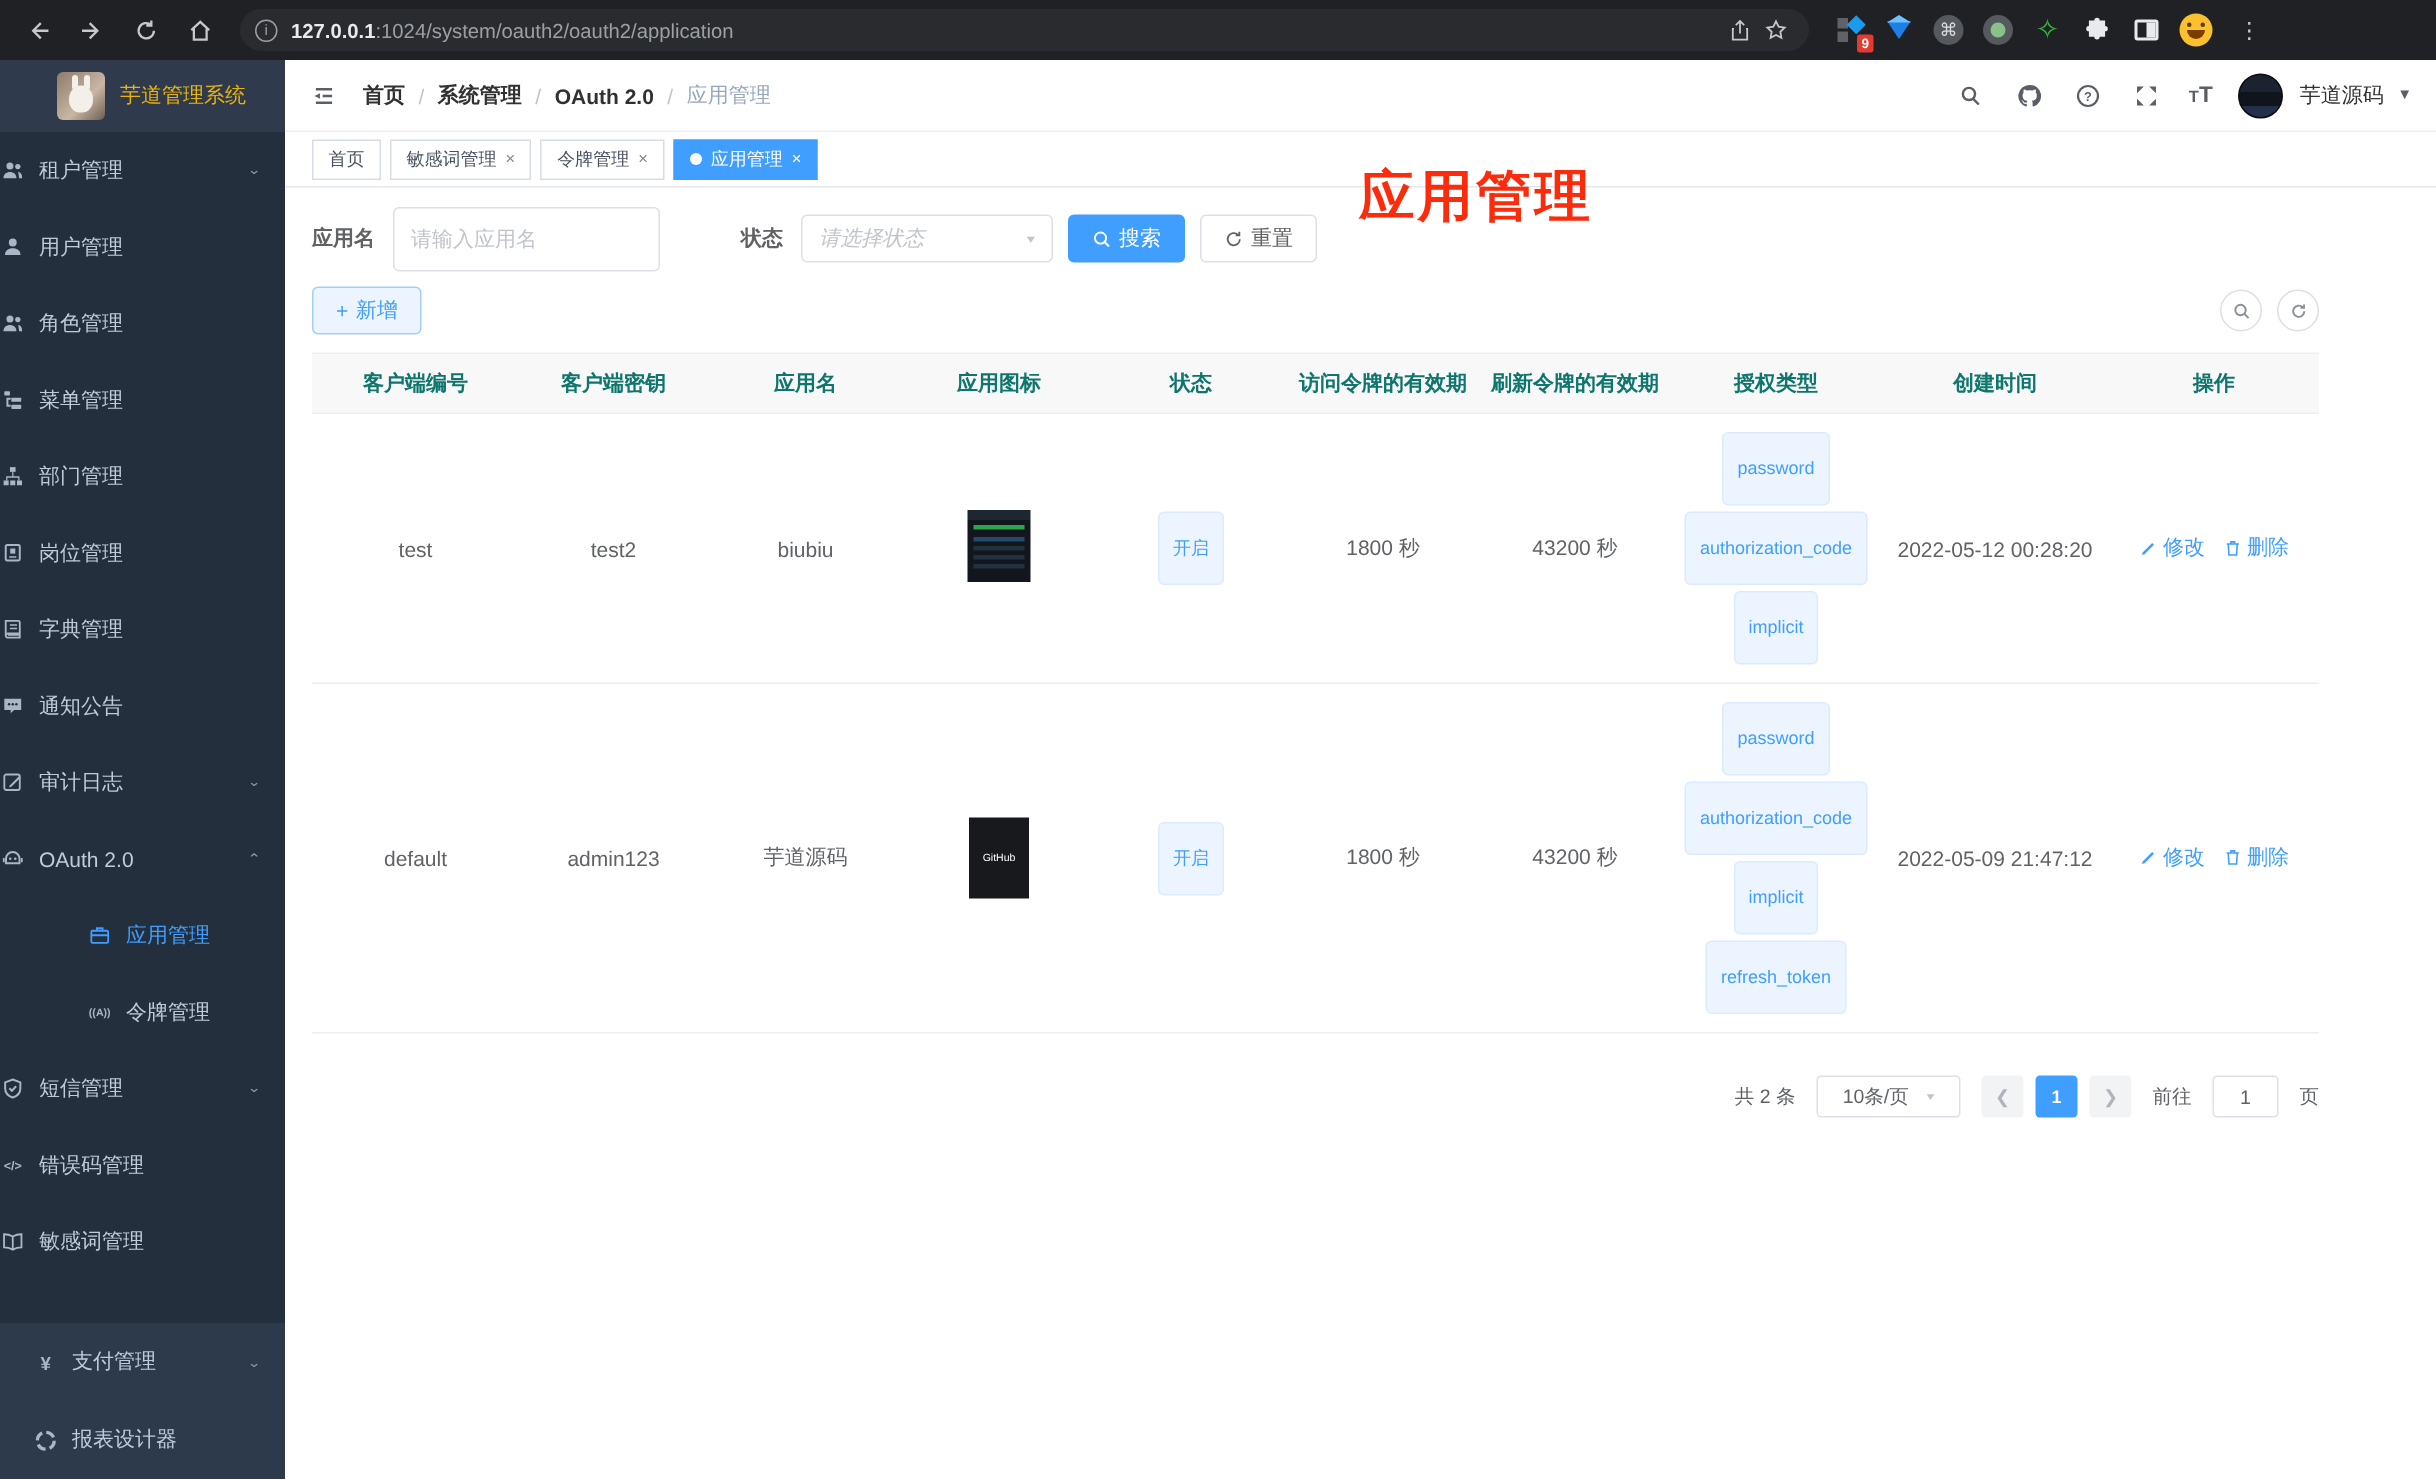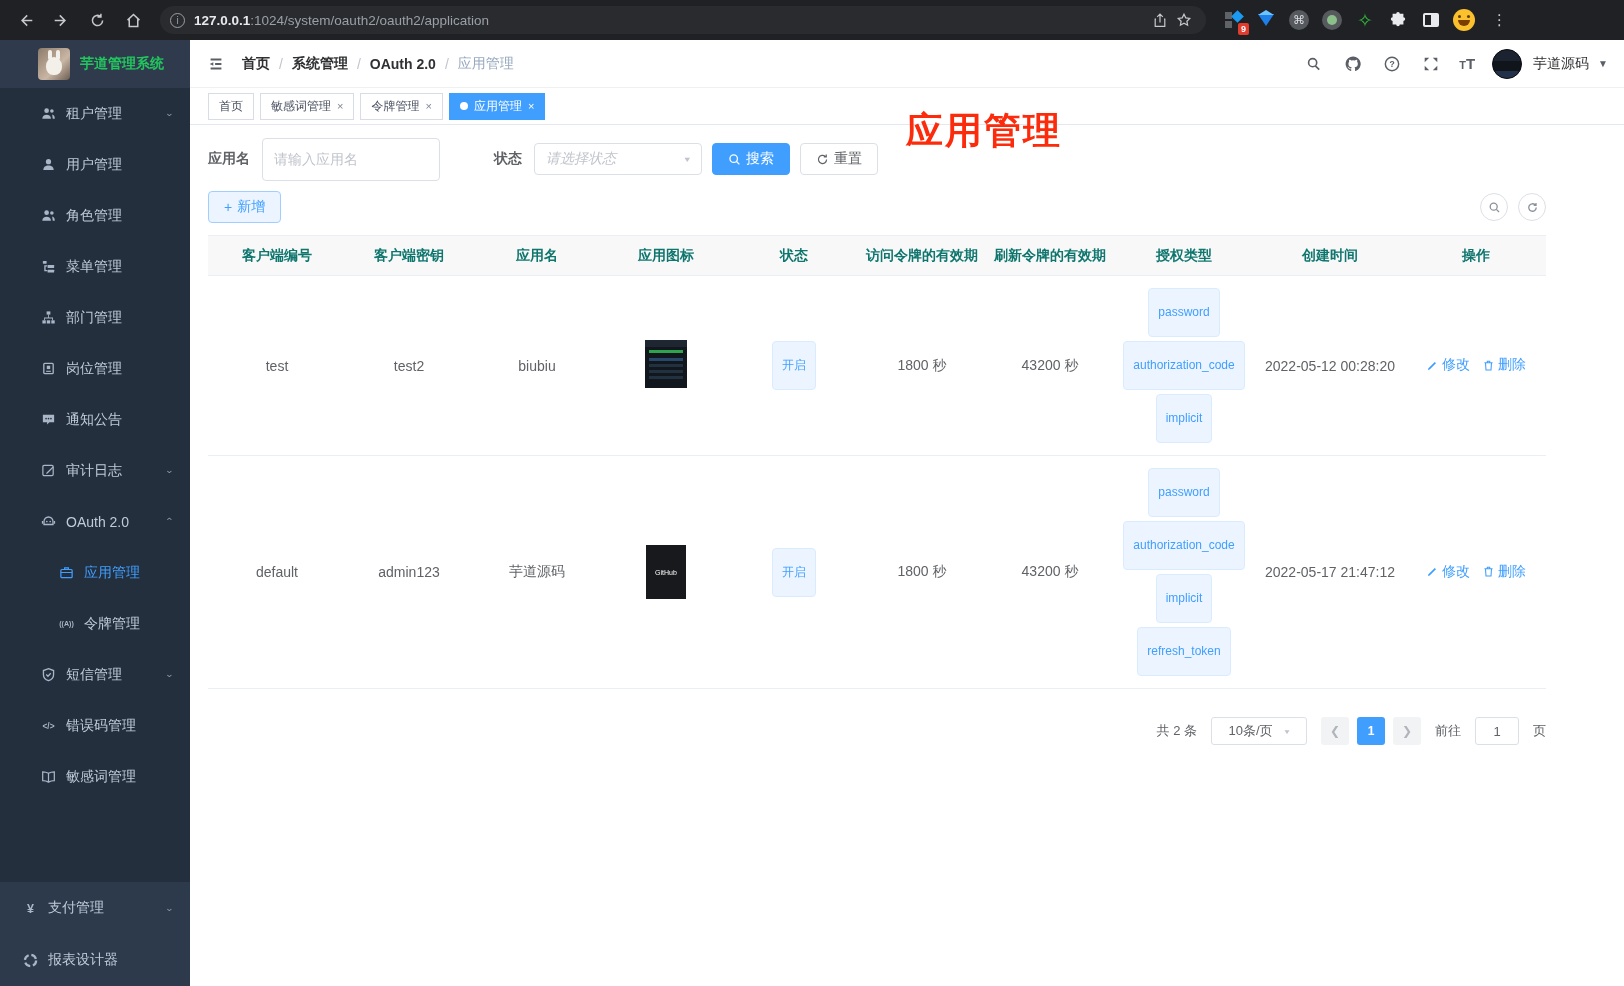--- a/index.html
+++ b/index.html
@@ -39,23 +39,23 @@
 
   
   .app { display:flex; height:946px; }
 
   
   .sidebar { width:190px; flex:none; background:#242f3e; color:#bfcbd9; display:flex; flex-direction:column; }
   .logo-band { height:48px; background:#2f3a4d; display:flex; align-items:center; padding-left:38px; gap:10px; flex:none; }
   .logo-img { width:32px; height:32px; border-radius:4px; background:linear-gradient(135deg,#8c7a6b,#c9b6a4 60%,#6b5d52); position:relative; overflow:hidden; flex:none; }
   .logo-img:before { content:""; position:absolute; left:8px; top:9px; width:16px; height:18px; border-radius:50% 50% 45% 45%; background:#f3efe9; }
   .logo-img:after { content:""; position:absolute; left:10px; top:2px; width:4px; height:10px; border-radius:4px; background:#f3efe9; box-shadow:8px 0 0 #f3efe9; }
-  .logo-title { color:#22c55e; font-size:14px; font-weight:bold; white-space:nowrap; }
+  .logo-title { color:#eab308; font-size:14px; font-weight:normal; white-space:nowrap; }
   .menu { flex:1; overflow:hidden; }
-  .m-item { height:51px; display:flex; align-items:center; padding-left:40px; font-size:14px; color:#bfcbd9; cursor:pointer; position:relative; }
+  .m-item { height:51px; display:flex; align-items:center; font-size:14px; color:#bfcbd9; cursor:pointer; position:relative; }
   .m-item .mi { width:16px; height:16px; margin-right:10px; flex:none; display:flex; align-items:center; justify-content:center; color:#a9b6c6; }
   .m-item .mi svg { width:15px; height:15px; fill:currentColor; }
   .m-item .arrow { position:absolute; right:16px; font-size:11px; color:#8f9bab; transform:scaleY(.8); }
   .m-item.child { padding-left:58px; }
   .m-item.active { color:#409eff; }
   .m-item.active .mi { color:#409eff; }
   .root-sec { background:#2d3a4c; }
   .root-sec .m-item { height:52px; padding-left:22px; }
 
   
@@ -263,20 +263,29 @@
         </div>
         <div class="m-item">
           <span class="mi">
             <svg viewBox="0 0 16 16">
               <rect x="3" y="2.5" width="10" height="11" rx="1" fill="none" stroke="currentColor" stroke-width="1.4"></rect>
               <rect x="6.2" y="5" width="3.6" height="3.6"></rect>
               <path d="M5.5 11h5" stroke="currentColor" stroke-width="1.2"></path>
             </svg>
           </span>
           <span>岗位管理</span>
+        </div>
+        <div class="m-item">
+          <span class="mi">
+            <svg viewBox="0 0 16 16">
+              <path d="M3 2h9a1 1 0 0 1 1 1v8H4.5A1.5 1.5 0 0 0 3 12.5zM3 12.5A1.5 1.5 0 0 0 4.5 14H13v-2H4.5" fill="none" stroke="currentColor" stroke-width="1.3"></path>
+              <path d="M6 5h5M6 7.5h5" stroke="currentColor" stroke-width="1.1"></path>
+            </svg>
+          </span>
+          <span>字典管理</span>
         </div>
         <div class="m-item">
           <span class="mi">
             <svg viewBox="0 0 16 16">
               <path d="M2 3h12v8H9l-2.5 2.4V11H2z"></path>
               <circle cx="5.4" cy="7" r=".9" fill="#242f3e"></circle>
               <circle cx="8" cy="7" r=".9" fill="#242f3e"></circle>
               <circle cx="10.6" cy="7" r=".9" fill="#242f3e"></circle>
             </svg>
           </span>
@@ -546,21 +555,21 @@
               <td>1800 秒</td>
               <td>43200 秒</td>
               <td>
                 <div class="grants">
                   <span class="pill">password</span>
                   <span class="pill">authorization_code</span>
                   <span class="pill">implicit</span>
                   <span class="pill">refresh_token</span>
                 </div>
               </td>
-              <td>2022-05-17 21:47:12</td>
+              <td>2022-05-09 21:47:12</td>
               <td>
                 <div><span class="act-link">
                     <svg viewBox="0 0 16 16">
                       <path d="M3 11.5 10.8 3.7l1.5 1.5L4.5 13l-2 .5z"></path>
                     </svg>
                     <span>修改</span>
                   </span><span class="act-link">
                     <svg viewBox="0 0 16 16">
                       <path d="M3 4.5h10M6.5 4V2.8h3V4M4.3 4.5l.6 9h6.2l.6-9" fill="none" stroke="#409eff" stroke-width="1.3"></path>
                     </svg>

